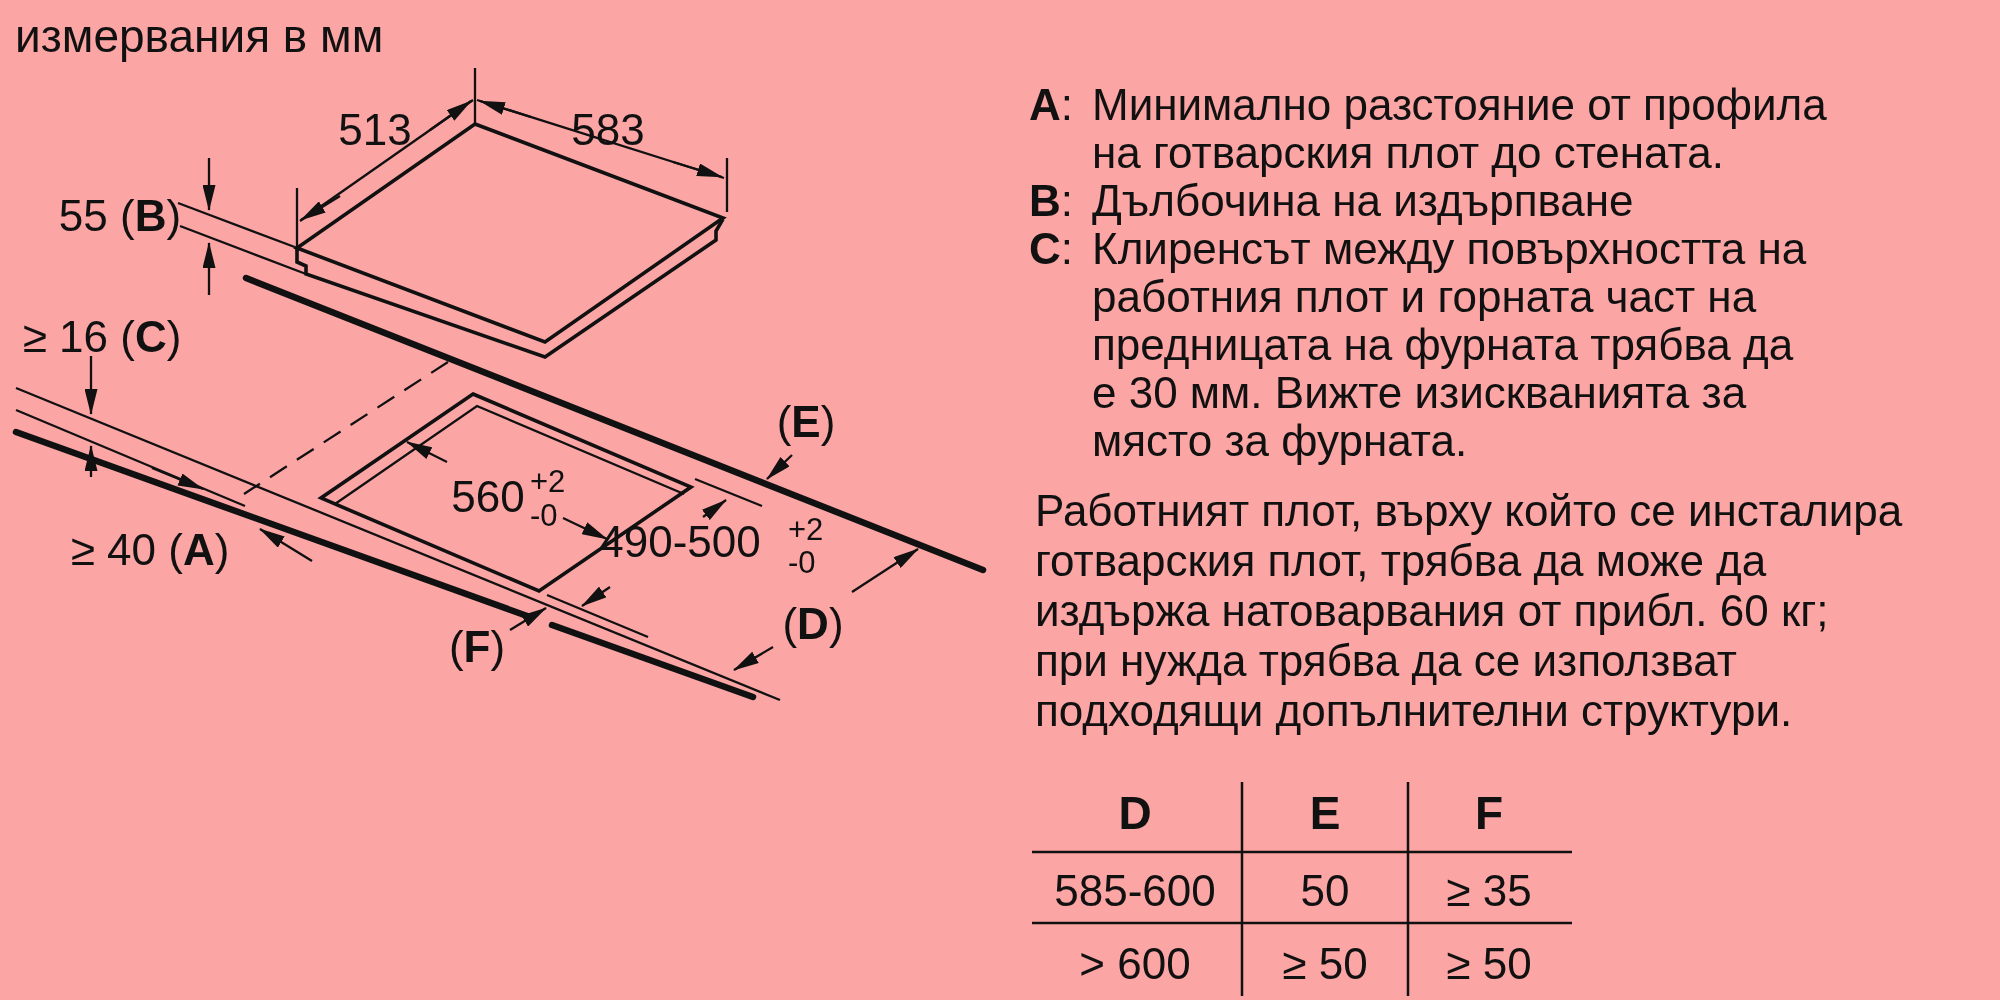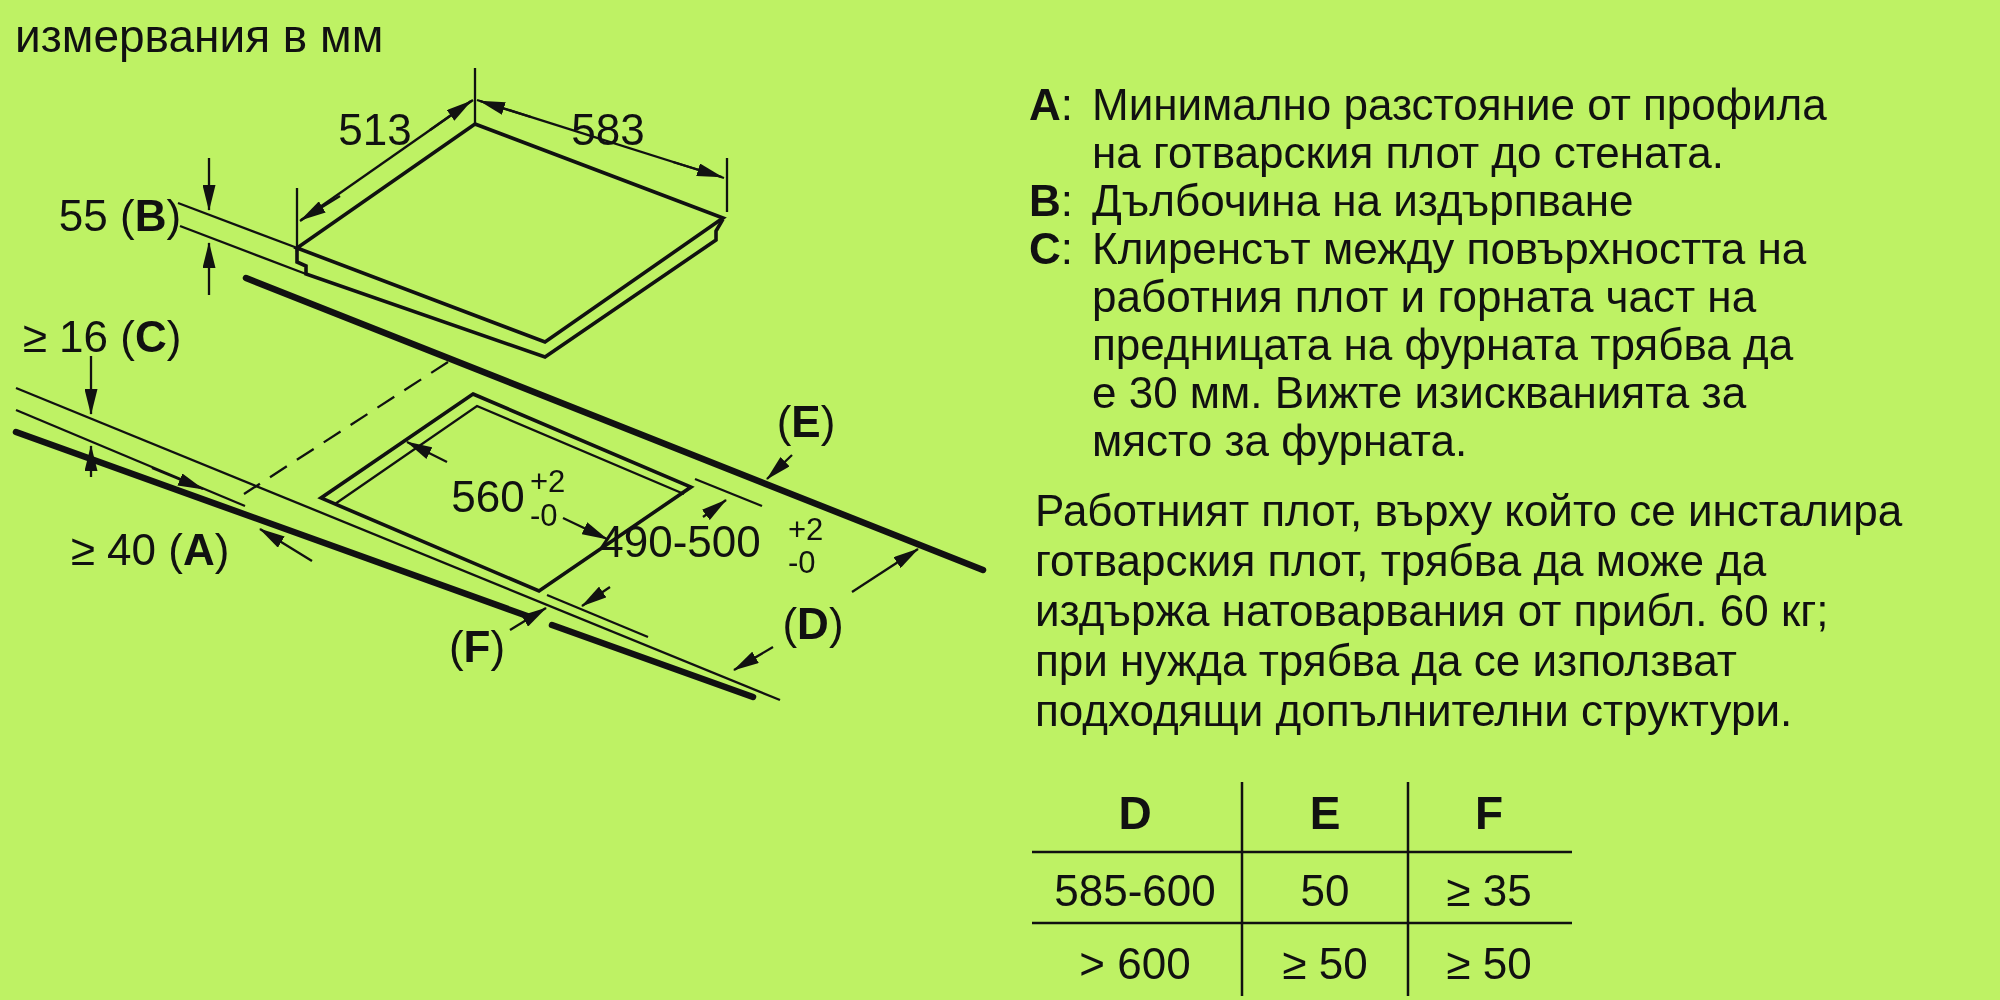--- a/index.html
+++ b/index.html
@@ -1,16 +1,16 @@
 <!DOCTYPE html>
 <html><head>
 <meta charset="utf-8">
 <style>
   html,body{margin:0;padding:0;background:#fff;}
-  .page{position:relative;width:2000px;height:1000px;background:#bef264;overflow:hidden;}
+  .page{position:relative;width:2000px;height:1000px;background:#fca5a5;overflow:hidden;}
   svg{display:block;}
   text{font-family:"Liberation Sans","DejaVu Sans",sans-serif;fill:#111;}
   .t-title{font-size:46px;}
   .t-dim{font-size:44px;}
   .t-tol{font-size:31px;}
   .t-body{font-size:44px;}
   .t-th{font-size:46px;font-weight:bold;}
   .t-td{font-size:44px;}
   .bld{font-weight:bold;}
   .ln{stroke:#111;stroke-width:2.3;fill:none;}

